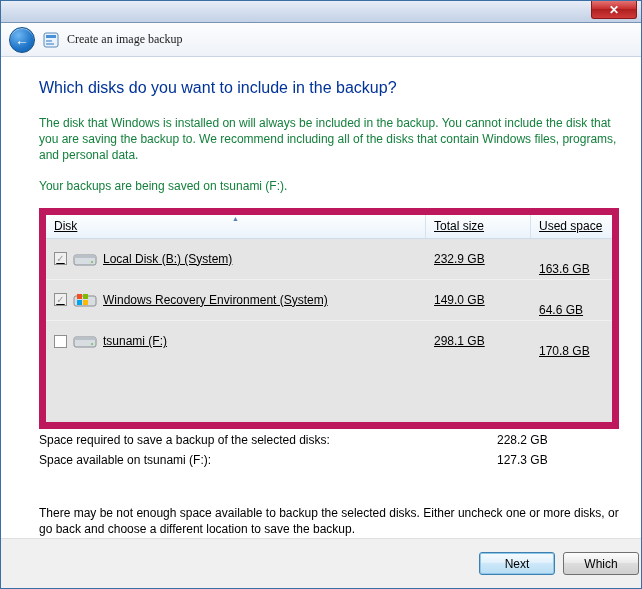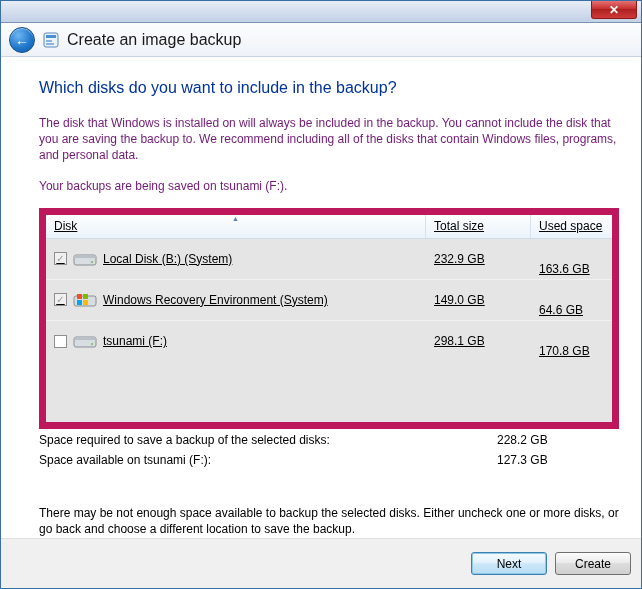--- a/index.html
+++ b/index.html
@@ -70,39 +70,40 @@
 .back-arrow { font-size: 14px; line-height: 1; }
 .wiz-icon {
   width: 16px;
   height: 16px;
   display: flex;
   align-items: center;
   justify-content: center;
 }
 .wiz-title {
   color: #1a1a1a;
-  font-size: 16px;
+  font-size: 12px;
+  font-family: Liberation Serif, serif;
 }
 .content {
   flex: 1;
   padding: 22px 22px 0 38px;
   color: #000;
   overflow: hidden;
 }
 .heading {
   color: #003399;
   font-size: 16px;
   font-weight: normal;
   margin-bottom: 18px;
 }
 .para {
   font-size: 12px;
   line-height: 1.35;
   margin-bottom: 14px;
-  color: #701a75;
+  color: #15803d;
 }
 .table {
   border: 7px solid #be185d;
   width: 100%;
   background: #e5e5e5;
   text-decoration: underline;
 }
 .thead {
   display: flex;
   background: linear-gradient(to bottom, #fdfefe 0%, #eaf3fb 100%);
@@ -186,21 +187,21 @@
   font-size: 12px;
   line-height: 1.35;
 }
 .footer {
   height: 50px;
   border-top: 1px solid #dfdfdf;
   background: #f0f0f0;
   display: flex;
   align-items: center;
   justify-content: flex-end;
-  padding: 0 10px;
+  padding: 0 2px;
   gap: 8px;
 }
 .btn {
   min-width: 76px;
   height: 23px;
   border: 1px solid #707070;
   border-radius: 3px;
   background: linear-gradient(to bottom, #fdfdfd 0%, #ebebeb 45%, #dddddd 50%, #cfcfcf 100%);
   font-size: 12px;
   font-family: inherit;
@@ -320,16 +321,16 @@
         <span class="slabel">Space available on tsunami (F:):</span>
         <span class="sval">127.3 GB</span>
       </div>
     </div>
 
     <p class="warn">There may be not enough space available to backup the selected disks. Either uncheck one or more disks, or go back and choose a different location to save the backup.</p>
   </div>
 
   <div class="footer">
     <button class="btn default">Next</button>
-    <button class="btn">Create</button>
+    <button class="btn">Which</button>
   </div>
 
 </div>
 
 </body></html>

